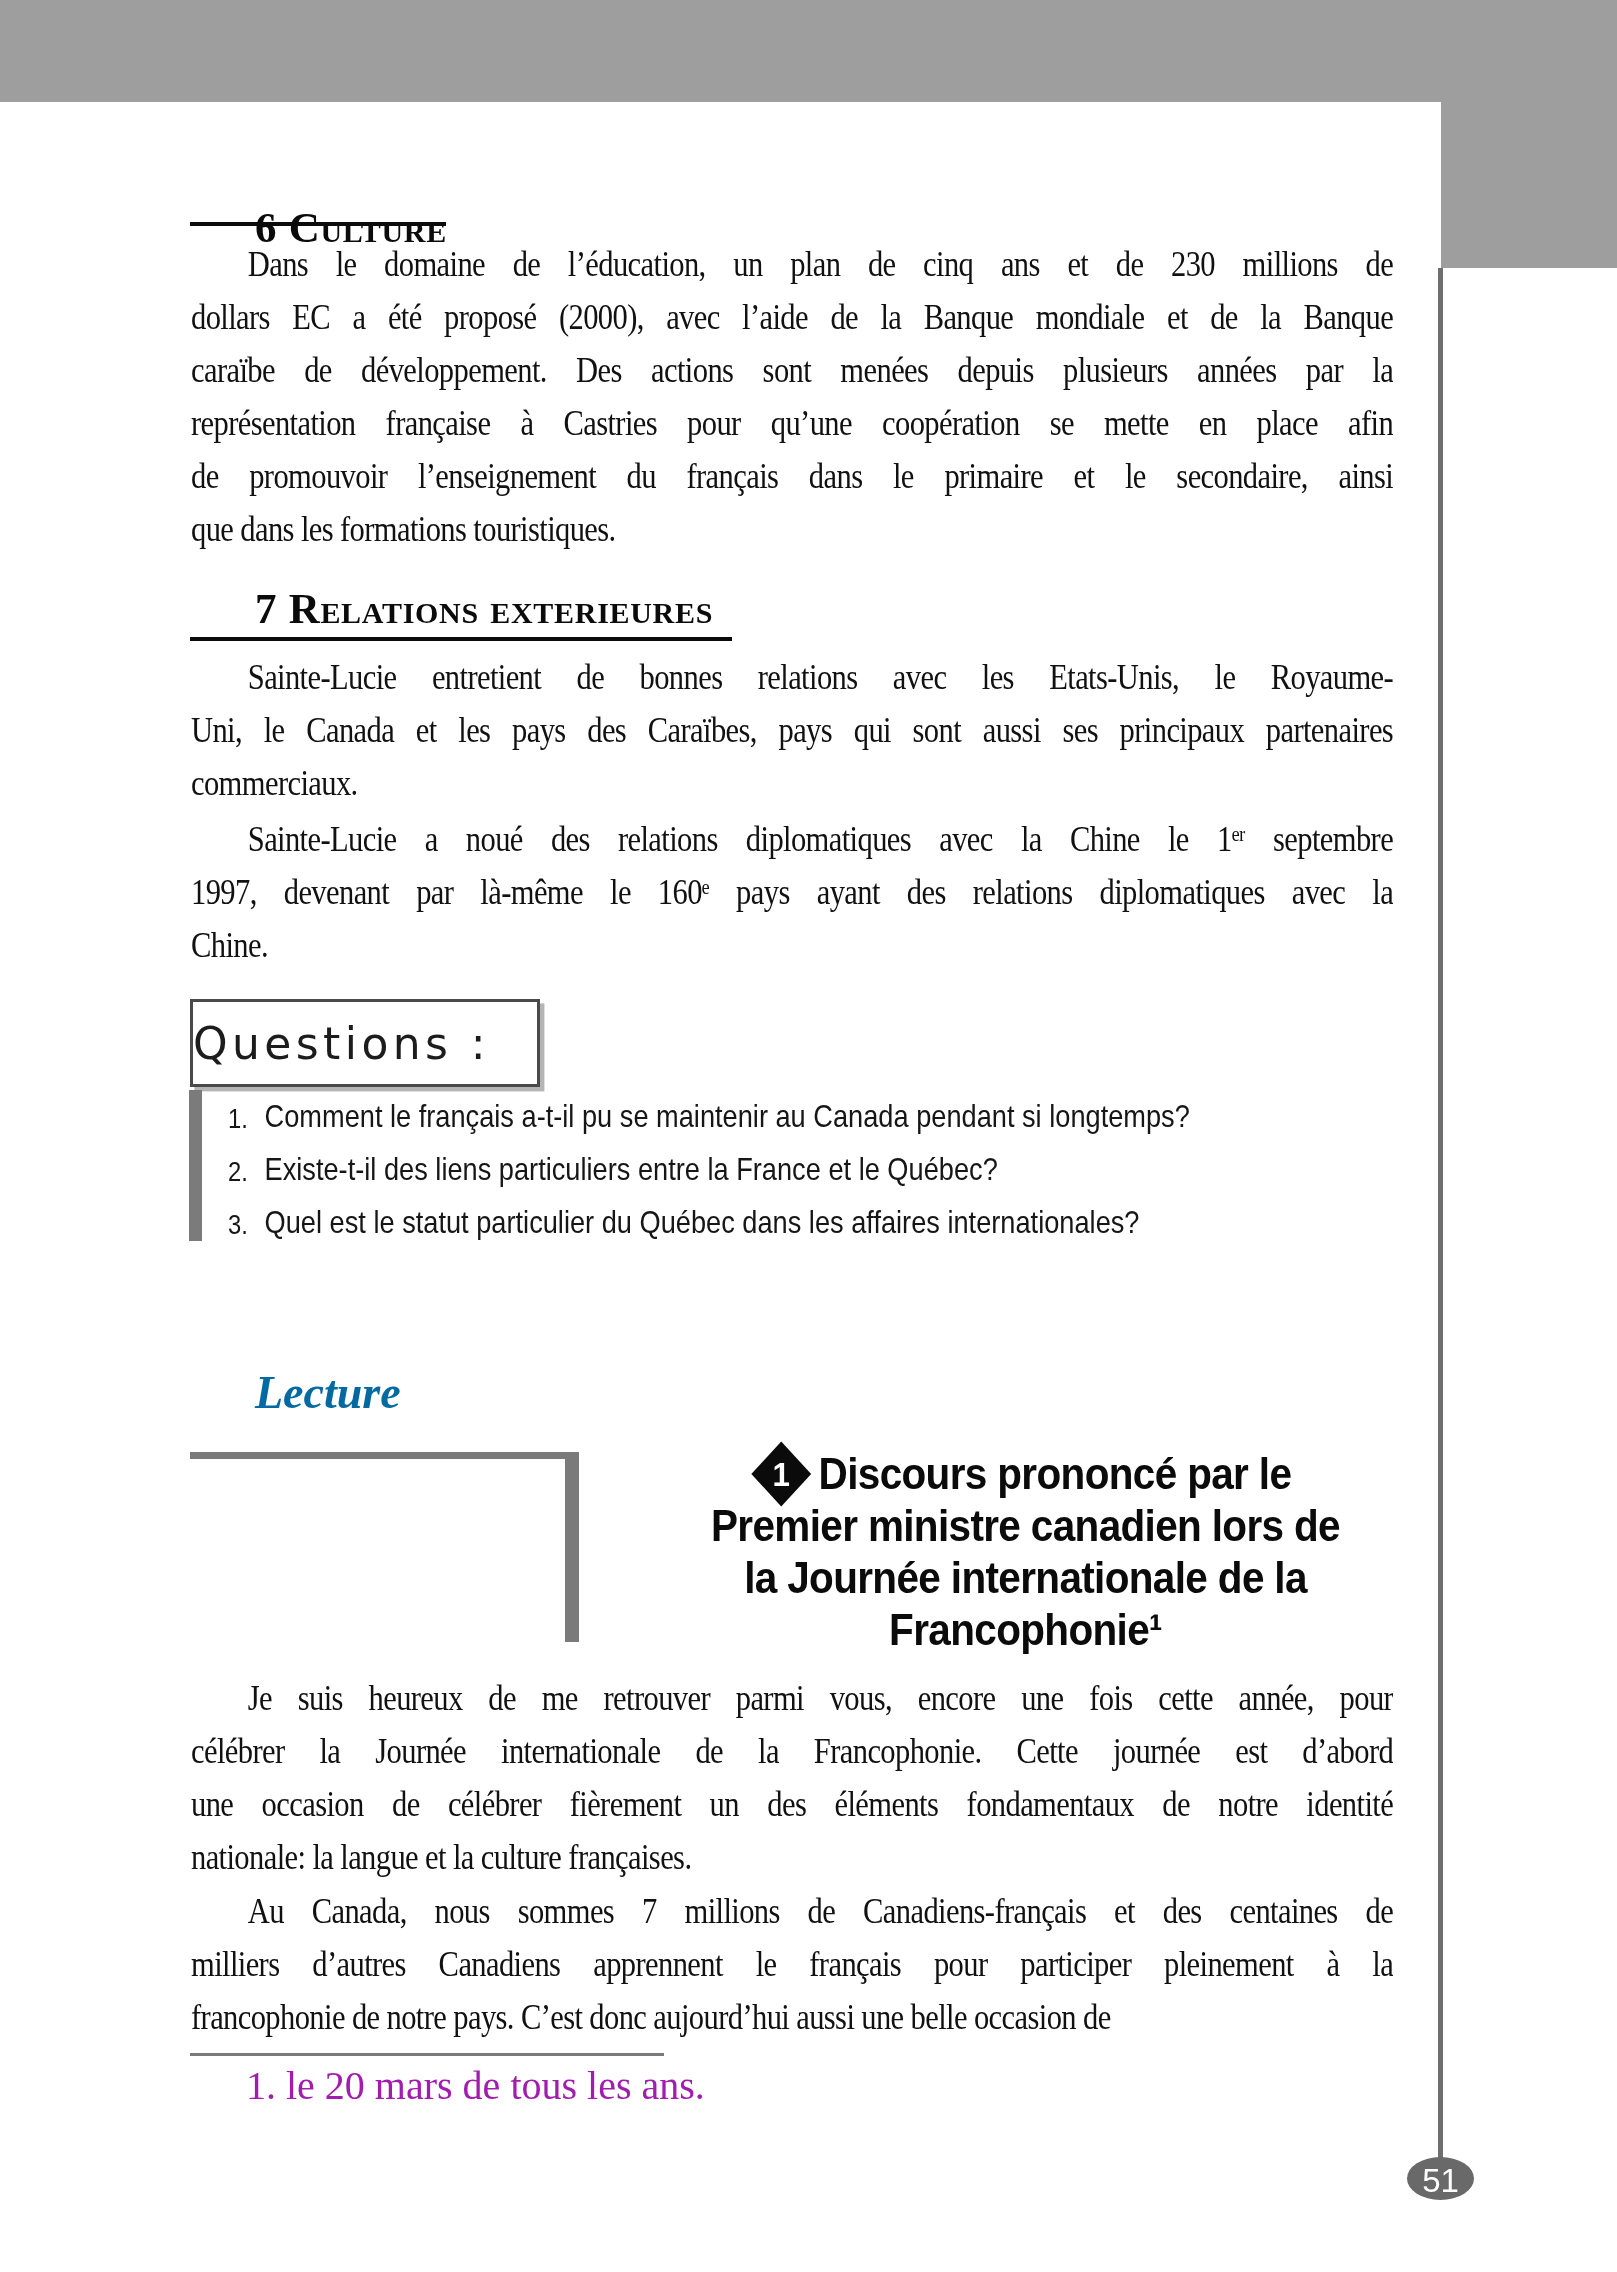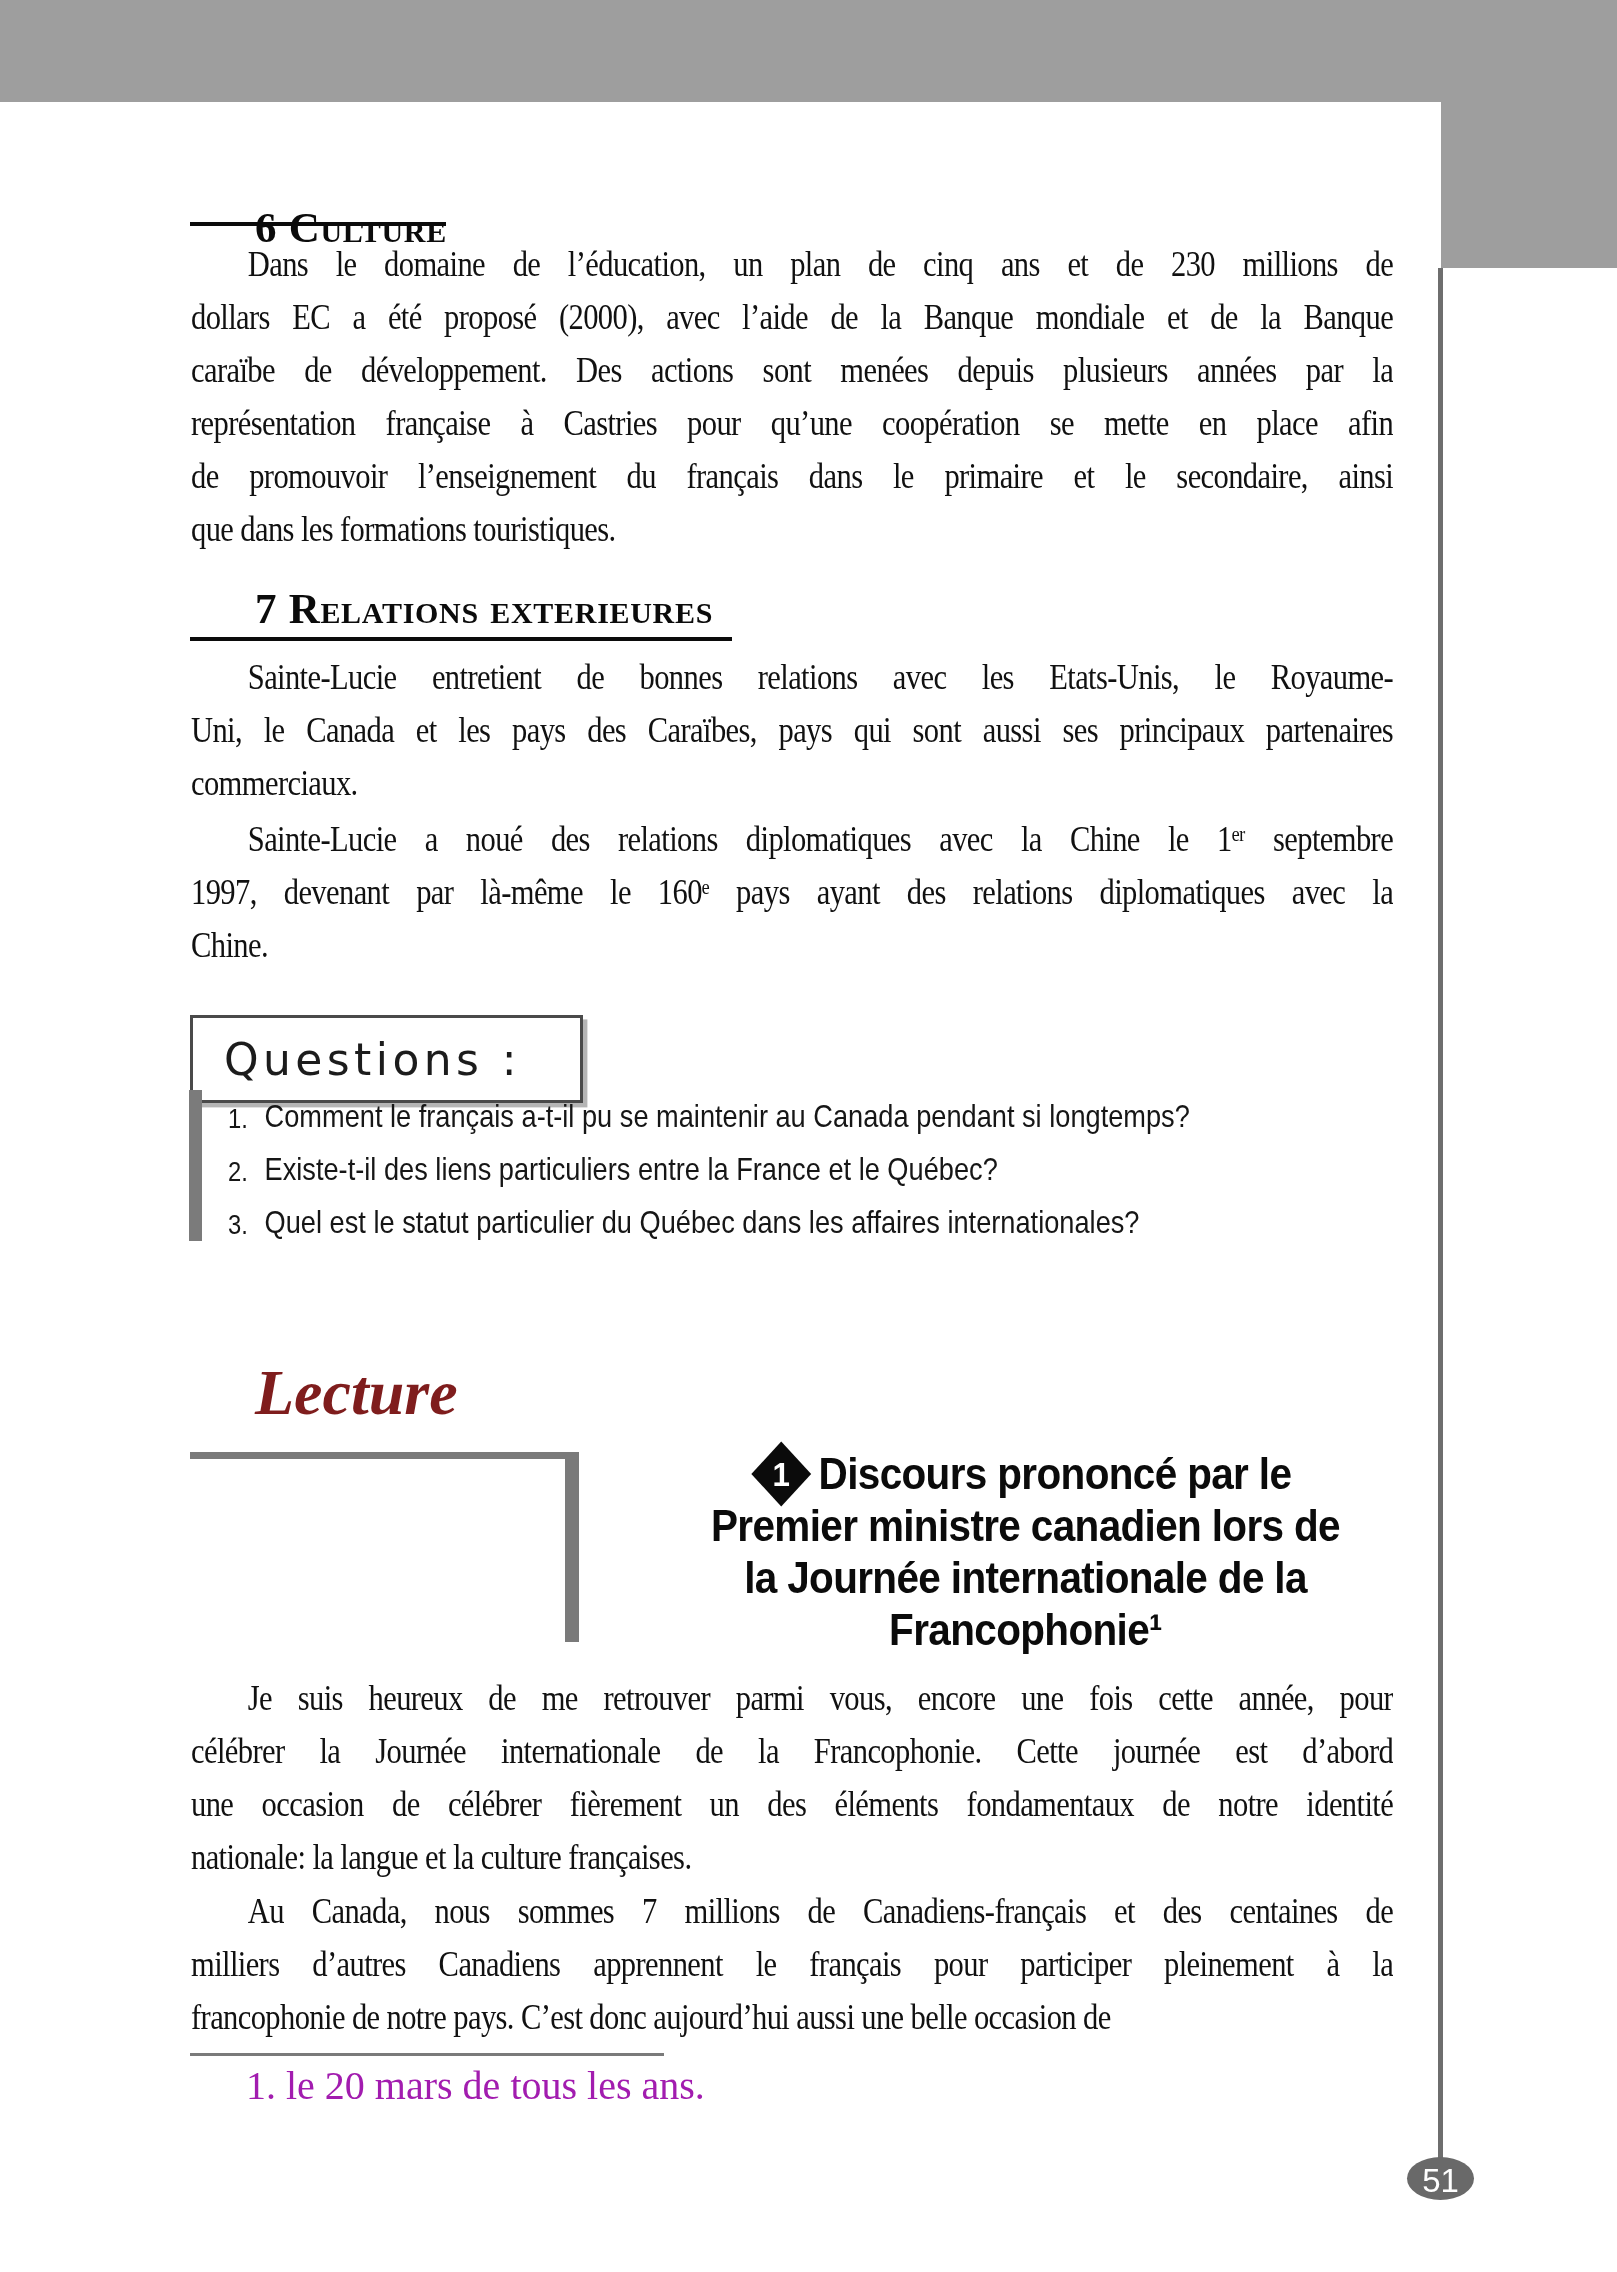--- a/index.html
+++ b/index.html
@@ -35,41 +35,41 @@
     font-size:35px;line-height:53px;letter-spacing:-0.7px;color:#111111;
     width:1377px;transform:scaleX(.873);transform-origin:left top;
   }
   .line{height:53px;overflow:hidden;text-align:justify;white-space:normal;}
   .line.last{text-align:left;}
   .justify .line:not(.last)::after{content:"";display:inline-block;width:100%;height:0;}
   .line.ind{text-indent:65px;}
 
   
   .qbox{
-    left:190px;top:999px;width:393px;height:88px;box-sizing:border-box;
+    left:190px;top:999px;width:350px;height:88px;box-sizing:border-box;
     border:3px solid #4a4a4a;background:#ffffff;box-shadow:4.4px 4.4px 0 #b5b5b5;
-    display:flex;align-items:center;padding-left:31px;margin-top:16px;
+    display:flex;align-items:center;
   }
   .qtitle{
     font-family:"DejaVu Sans",sans-serif;font-size:44px;letter-spacing:4.4px;
     color:#1c1c1c;white-space:nowrap;
   }
   .qbar{left:189px;top:1090px;width:13.3px;height:151px;background:#7b7b7b;}
   .qlist{
     left:228px;top:1100px;width:1406px;
     transform:scaleX(.85);transform-origin:left top;
   }
   .qrow{display:flex;margin-bottom:18px;font:32px/32px "Liberation Sans",sans-serif;color:#161616;white-space:nowrap;}
   .qnum{width:43px;flex:0 0 auto;font-size:28px;padding-top:3px;}
 
   
   .lecture-h{
     left:255px;top:1352px;
-    font-style:italic;font-weight:bold;font-size:64px;line-height:81px;
-    color:#7f1d1d;white-space:nowrap;
+    font-style:italic;font-weight:bold;font-size:46px;line-height:81px;
+    color:#0369a1;white-space:nowrap;
   }
   .lect-rule-h{left:190px;top:1452px;width:389px;height:6.7px;background:#7a7a7a;}
   .lect-rule-v{left:565px;top:1452px;width:14px;height:190px;background:#7a7a7a;}
   .lect-title{
     left:591px;top:1448px;width:869px;text-align:center;
     font-family:"Liberation Sans",sans-serif;font-weight:bold;
     font-size:44px;line-height:52px;letter-spacing:-0.7px;color:#0b0b0b;
     transform:scaleX(.92);transform-origin:center top;
   }
   .lect-title .tline{white-space:nowrap;}

